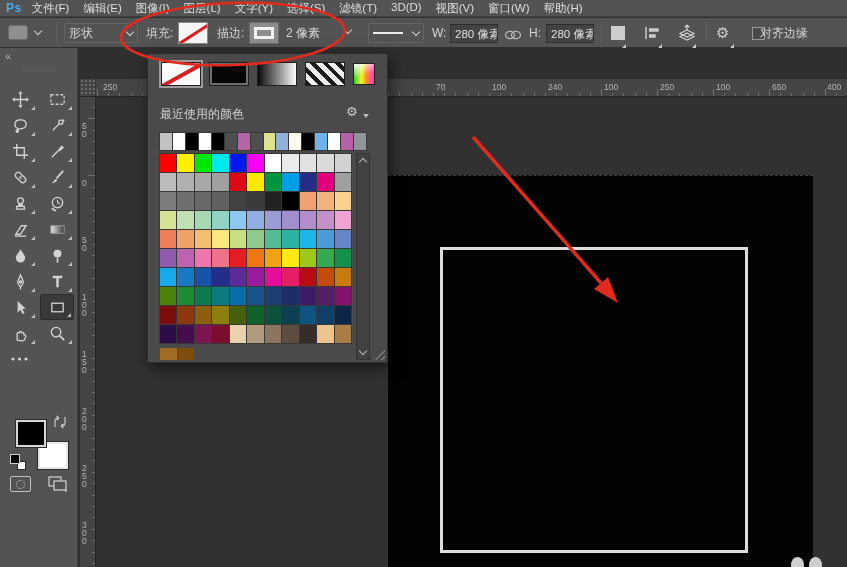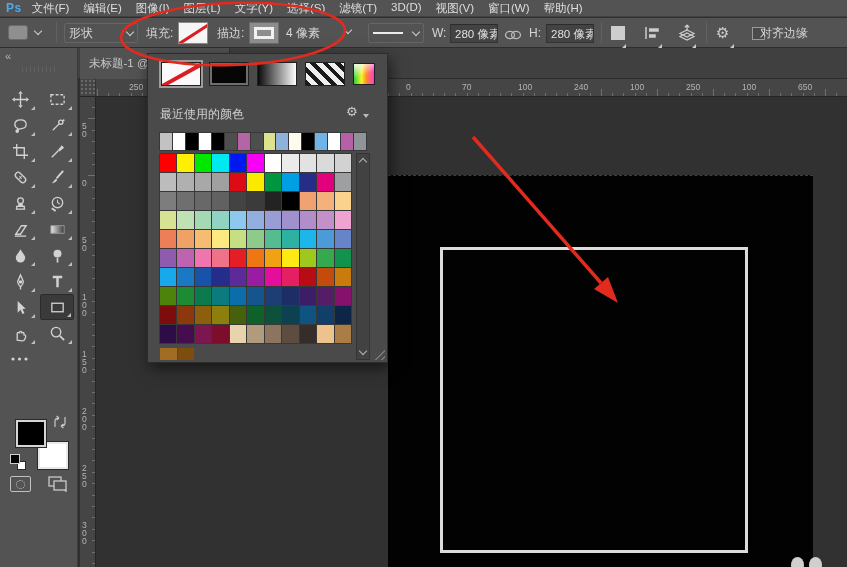--- a/index.html
+++ b/index.html
@@ -48,21 +48,21 @@
   .doc-tab { left:2px; top:0; width:150px; height:31px; background:#525252; border-right:1px solid #333;
              font-size:11.5px; color:#c9c9c9; line-height:31px; padding-left:9px; white-space:nowrap; overflow:hidden; }
 
   
   .hruler { left:96px; top:79px; width:751px; height:18px; background:#454545; border-bottom:1px solid #252525; overflow:hidden; }
   .vruler { left:80px; top:97px; width:16px; height:470px; background:#454545; border-right:1px solid #252525; overflow:hidden; }
   .ruler-corner { left:80px; top:79px; width:16px; height:18px; background:#454545;
                   border-right:1px solid #333; border-bottom:1px solid #252525;
                   background-image:radial-gradient(#6a6a6a 1px, transparent 1px); background-size:4px 4px; }
   .tick { position:absolute; background:#6f6f6f; }
-  .rlabel { position:absolute; font-size:8.5px; color:#b5b5b5;margin-left:26px; }
+  .rlabel { position:absolute; font-size:8.5px; color:#b5b5b5; }
   .vlabel { position:absolute; font-size:8.5px; color:#b5b5b5; line-height:8px; white-space:pre; left:2px; }
 
   
   .toolbar { left:0; top:48px; width:78px; height:519px; background:#535353; border-right:1px solid #3b3b3b; }
   .collapse { left:5px; top:2px; color:#b5b5b5; font-size:11px; letter-spacing:-1px; }
   .grip { left:22px; top:19px; width:36px; height:5px;
           background-image:repeating-linear-gradient(90deg,#616161 0 1px,transparent 1px 4px); }
   .tool-slot { position:absolute; width:34px; height:26px; display:flex; align-items:center; justify-content:center; }
   .tool-slot.sel { background:#3a3a3a; border:1px solid #2b2b2b; border-radius:2px; }
   .tool-slot .fly { position:absolute; right:2px; bottom:2px; width:0; height:0;
@@ -163,21 +163,21 @@
     <span class="abs opt-label" style="left:146px;">填充:</span>
     <div class="abs fill-swatch" style="left:178px;">
       <span class="noline"></span>
     </div>
 
     <span class="abs opt-label" style="left:217px;">描边:</span>
     <div class="abs stroke-swatch" style="left:249px;">
       <span class="ring"></span>
     </div>
 
-    <span class="abs opt-label" style="left:286px;">4 像素</span>
+    <span class="abs opt-label" style="left:286px;">2 像素</span>
     <div class="abs" style="left:345px; top:12px;">
       <span class="chev" style="display:block;"></span>
     </div>
 
     <div class="abs dropdown-box" style="left:368px; width:56px;">
       <span class="line-sample"></span>
       <span class="chev" style="margin-left:auto;"></span>
     </div>
 
     <span class="abs opt-label" style="left:432px;">W:</span>
@@ -210,23 +210,20 @@
 
     <div class="abs opt-sep" style="left:706px;"></div>
 
     <span class="abs opt-icon" style="left:716px; top:6px; font-size:15px;">⚙</span>
     <span class="mini-tri" style="left:730px; top:26px;"></span>
 
     <div class="abs checkbox" style="left:752px;"></div>
     <span class="abs opt-label" style="left:760px;">对齐边缘</span>
   </div>
 
-  <div class="abs tabbar">
-    <div class="abs doc-tab">未标题-1 @</div>
-  </div>
 
   <div class="abs toolbar">
     <span class="abs collapse">«</span>
     <div class="abs grip"></div>
     <div id="tool-slots">
         <div class="tool-slot" style="left: 3px; top: 38px;">
           <svg viewBox="0 0 18 18" width="17" height="17" fill="none" stroke="#d2d2d2" stroke-width="1.4">
             <path d="M9 3v12 M3 9h12"></path>
             <path d="M9 0l2.4 3h-4.8z M9 18l2.4-3h-4.8z M0 9l3-2.4v4.8z M18 9l-3-2.4v4.8z" fill="#d2d2d2" stroke="none"></path>
           </svg>

